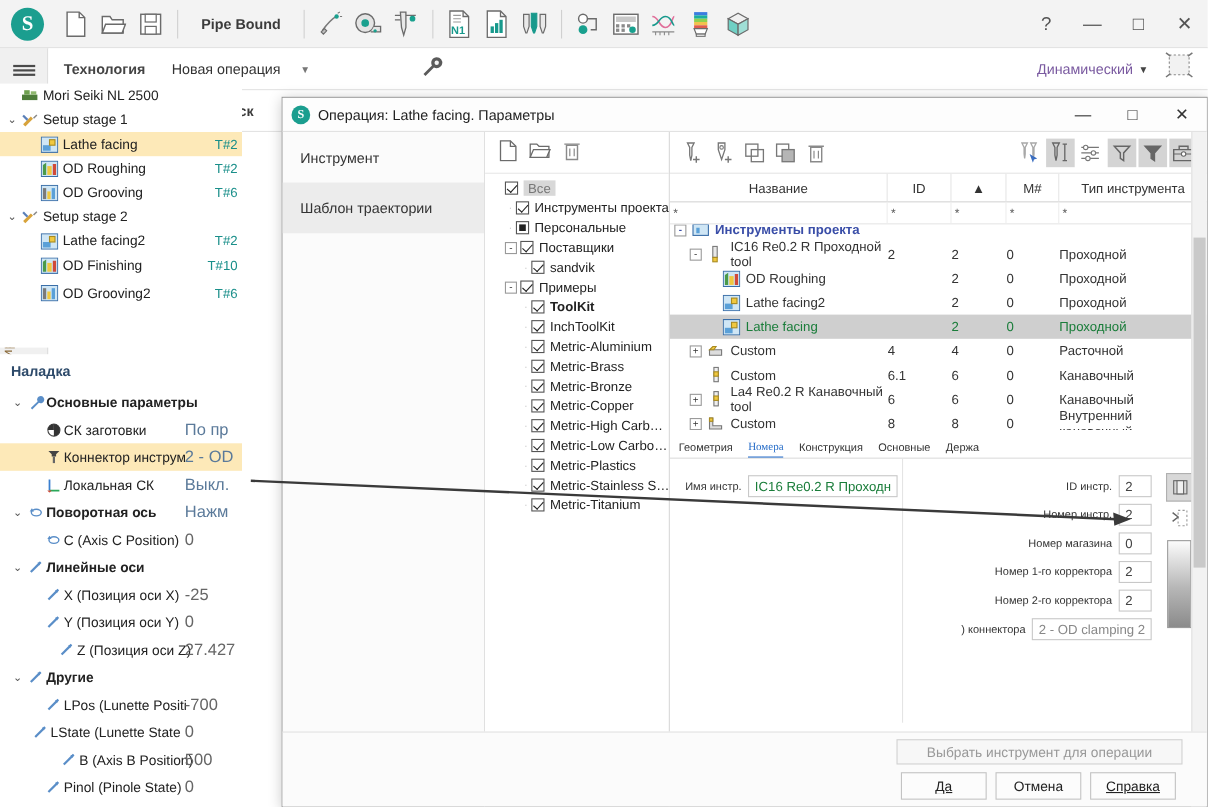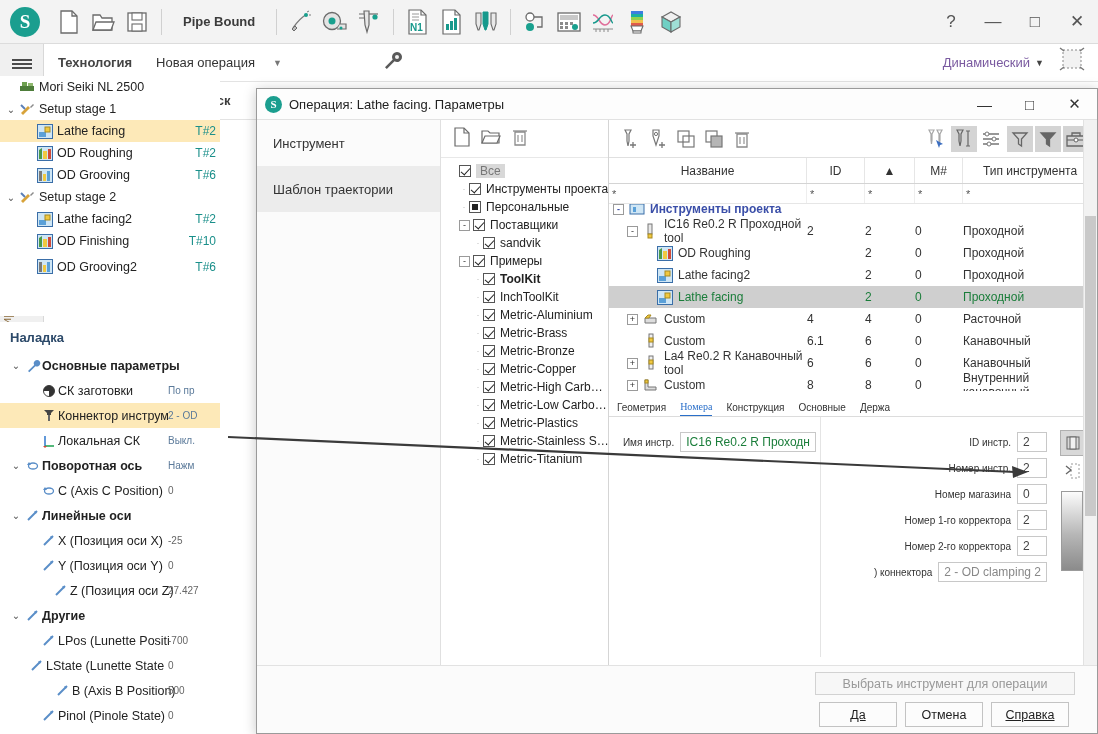--- a/index.html
+++ b/index.html
@@ -137,21 +137,21 @@
   }
   .setup-hdr { font-size: 13px; font-weight: bold; color: #2d4a6a; padding: 8px 0 8px 10px; }
   .prow {
     height: 25px; display: flex; align-items: center; white-space: nowrap; position: relative;
   }
   .prow.sel { background: #fde9b8; }
   .prow .pw { width: 16px; text-align: center; color: #555; font-size: 10px; flex: none; }
   .prow .pic { width: 18px; flex: none; display: flex; align-items: center; justify-content: center; }
   .pname { font-size: 12.5px; color: #222; }
   .pname.group { font-weight: bold; }
-  .pval { position: absolute; left: 168px; color: #5b7a9a; font-size: 10px; }
+  .pval { position: absolute; left: 168px; color: #5b7a9a; font-size: 15px; }
   .pval.num { color: #666; }
 
   
   .dlg {
     position: absolute; left: 256px; top: 88px; width: 842px; height: 646px;
     background: #fbfbfb; border: 1px solid #9a9a9a;
     box-shadow: 0 2px 12px rgba(0,0,0,0.22);
   }
   .dlg-title {
     height: 31px; background: #fdfdfd; border-bottom: 1px solid #e2e2e2;

